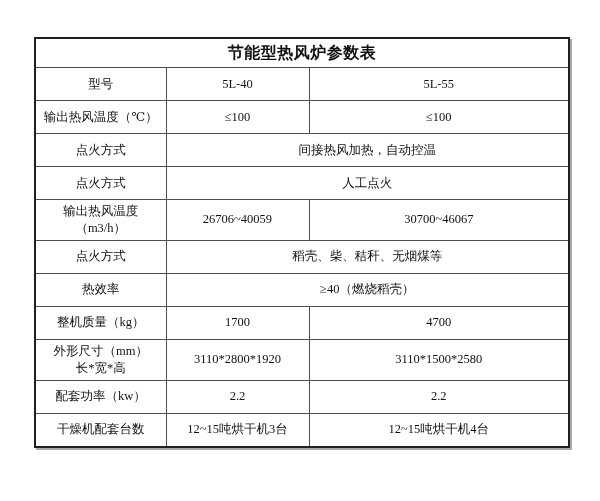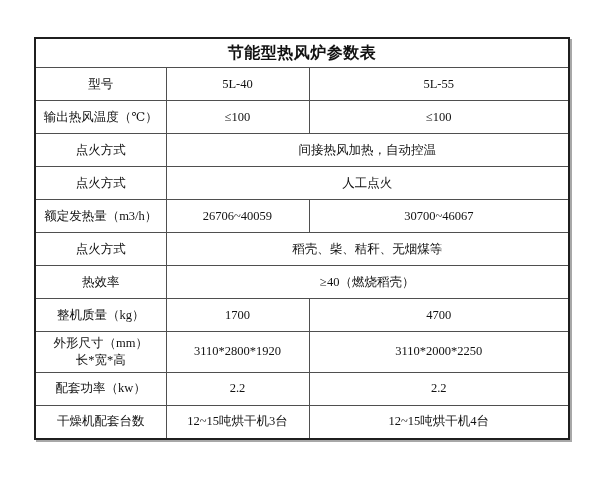--- a/index.html
+++ b/index.html
@@ -74,42 +74,42 @@
         </tr>
         <tr>
           <td>点火方式</td>
           <td colspan="2">间接热风加热，自动控温</td>
         </tr>
         <tr>
           <td>点火方式</td>
           <td colspan="2">人工点火</td>
         </tr>
         <tr>
-          <td>额定发热量（m3/h）</td>
+          <td>输出热风温度（m3/h）</td>
           <td>26706~40059</td>
           <td>30700~46067</td>
         </tr>
         <tr>
           <td>点火方式</td>
           <td colspan="2">稻壳、柴、秸秆、无烟煤等</td>
         </tr>
         <tr>
           <td>热效率</td>
           <td colspan="2">≥40（燃烧稻壳）</td>
         </tr>
         <tr>
           <td>整机质量（kg）</td>
           <td>1700</td>
           <td>4700</td>
         </tr>
         <tr>
           <td>外形尺寸（mm）
 长*宽*高</td>
           <td>3110*2800*1920</td>
-          <td>3110*2000*2250</td>
+          <td>3110*1500*2580</td>
         </tr>
         <tr>
           <td>配套功率（kw）</td>
           <td>2.2</td>
           <td>2.2</td>
         </tr>
         <tr>
           <td>干燥机配套台数</td>
           <td>12~15吨烘干机3台</td>
           <td>12~15吨烘干机4台</td>

